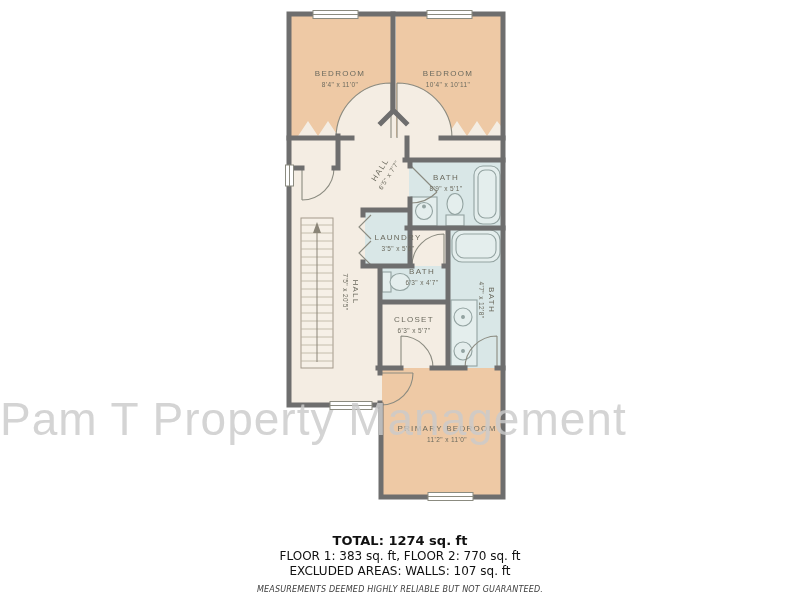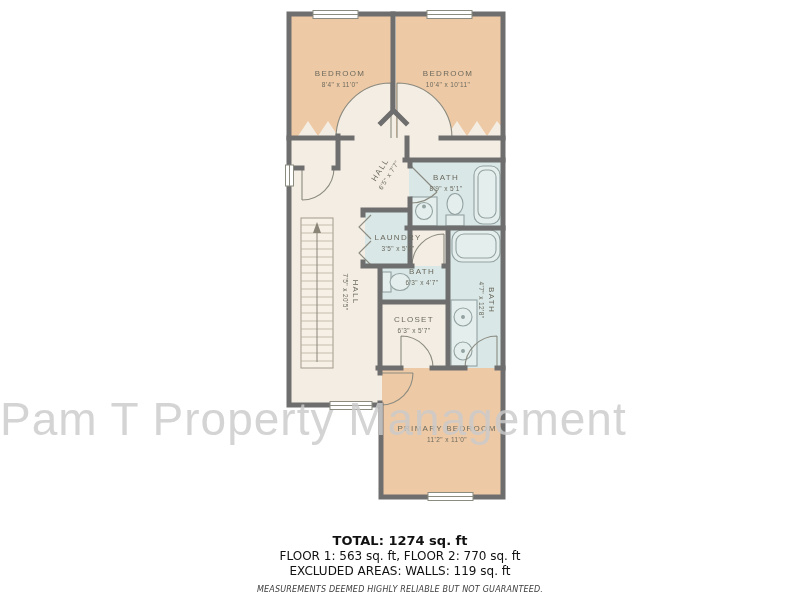--- a/index.html
+++ b/index.html
@@ -159,18 +159,18 @@
         <text class="rname" x="447" y="431">PRIMARY BEDROOM</text>
         <text class="rdim" x="447" y="442">11'2" x 11'0"</text>
       </g>
     </g>
   </svg>
 
   <div class="watermark">Pam T Property Management</div>
 
   <div class="footer">
     <div class="total">TOTAL: 1274 sq. ft</div>
-    <div class="line">FLOOR 1: 563 sq. ft, FLOOR 2: 770 sq. ft</div>
-    <div class="line">EXCLUDED AREAS: WALLS: 119 sq. ft</div>
+    <div class="line">FLOOR 1: 383 sq. ft, FLOOR 2: 770 sq. ft</div>
+    <div class="line">EXCLUDED AREAS: WALLS: 107 sq. ft</div>
     <div class="disclaimer">MEASUREMENTS DEEMED HIGHLY RELIABLE BUT NOT GUARANTEED.</div>
   </div>
 
 </div>
 
 </body></html>

